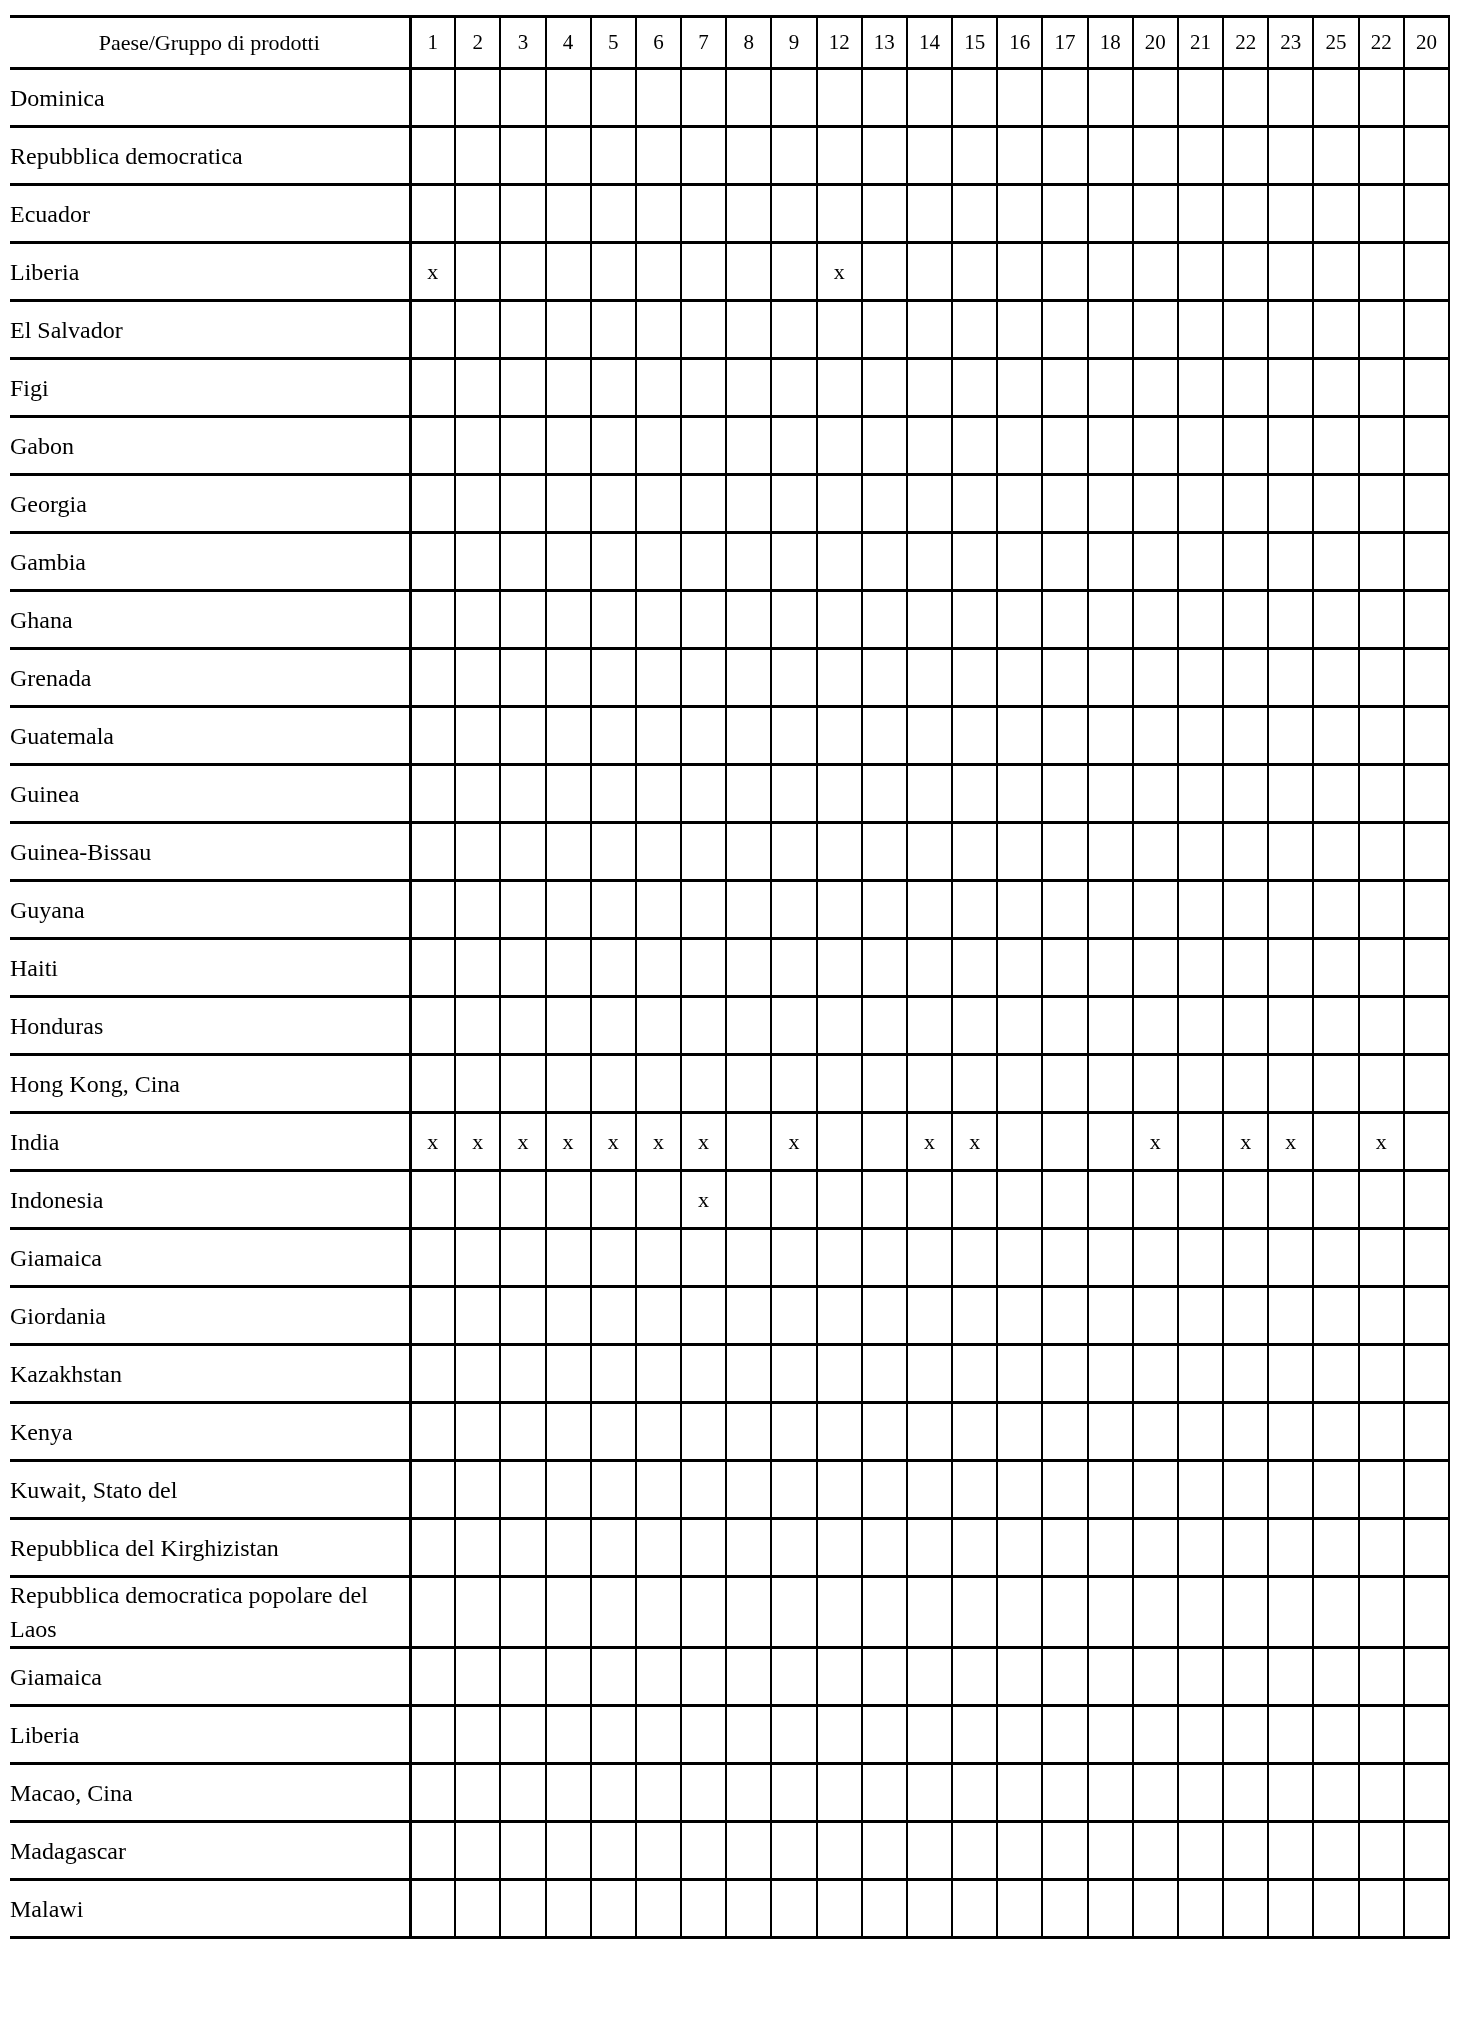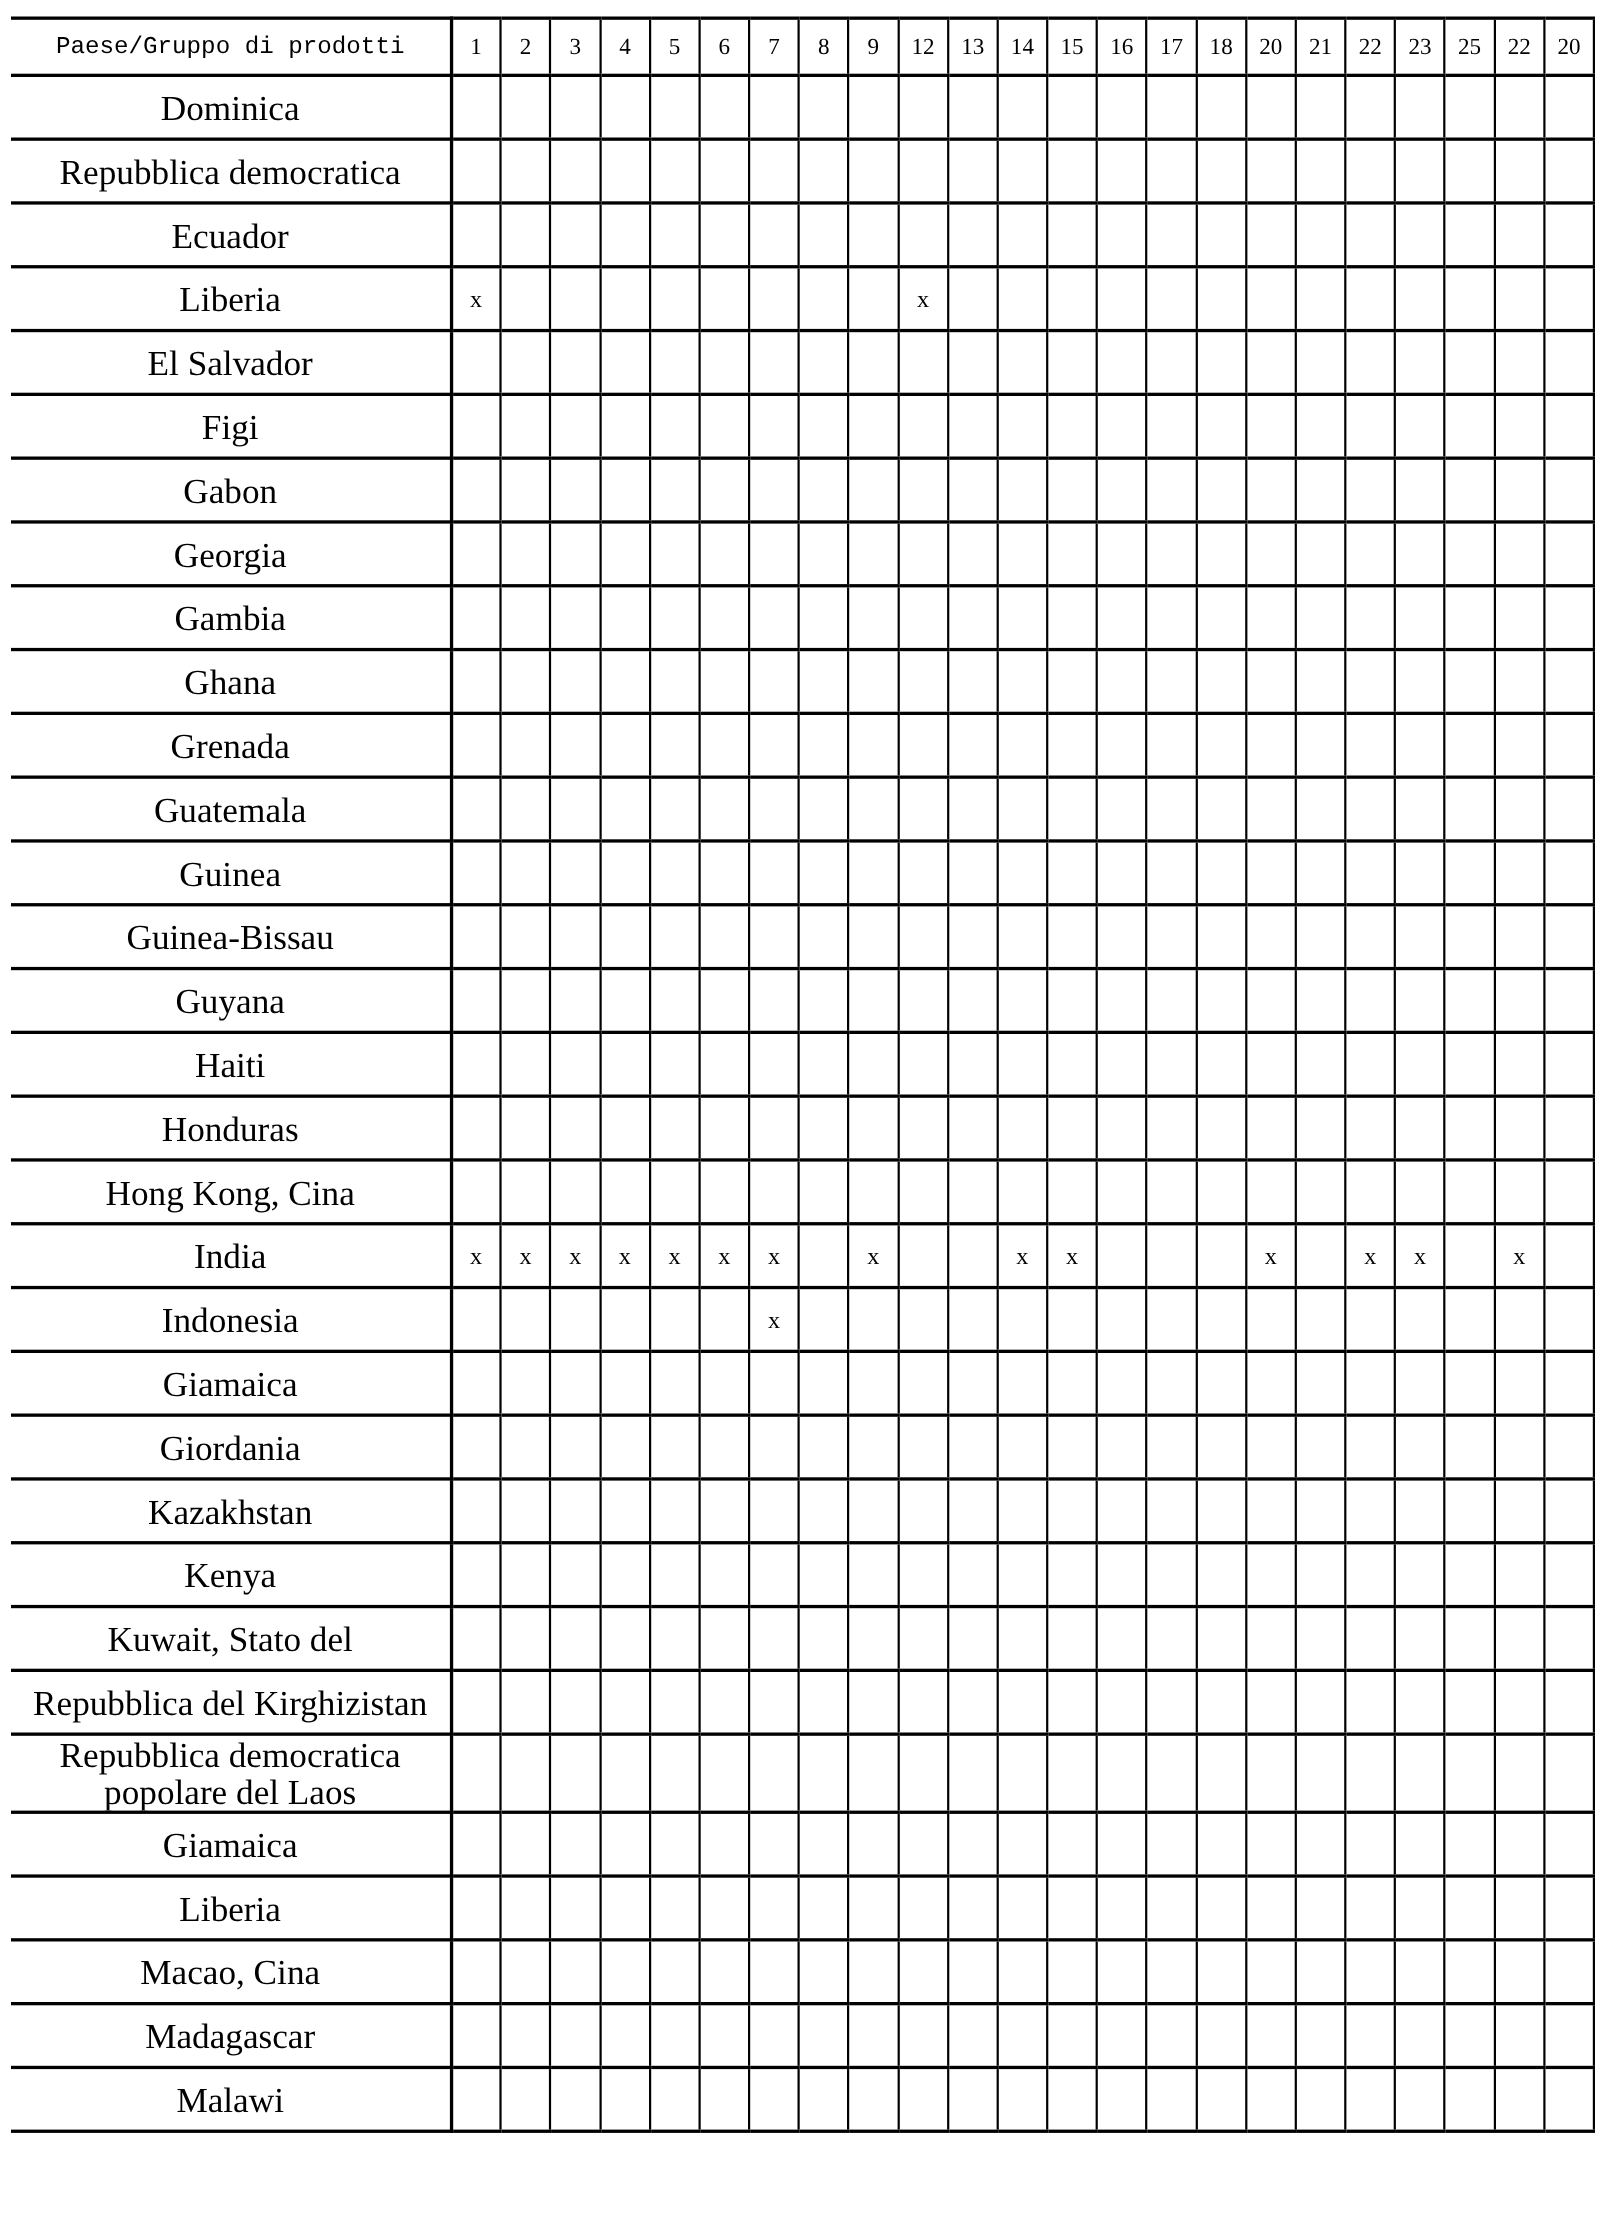--- a/index.html
+++ b/index.html
@@ -30,31 +30,30 @@
   table.grid td {
     border-top: 3px solid #000;
     border-bottom: 3px solid #000;
     padding: 0;
     overflow: hidden;
   }
   
   th.label-h, td.country {
     border-left: none;
     border-right: 3px solid #000;
-    text-align: center;
+    text-align: left;
     padding: 4px 10px 4px 3px;
-    font-size: 32px;
+    font-size: 24px;
     line-height: 34px;
     vertical-align: middle;
   }
   th.label-h {
     text-align: center;
     font-weight: normal;
     font-size: 22px;
-    font-family: Liberation Mono, monospace;
   }
   
   th.num, td.mark {
     border-left: 2px solid #000;
     border-right: 2px solid #000;
     text-align: center;
     vertical-align: middle;
     font-weight: normal;
     font-size: 21px;
   }

